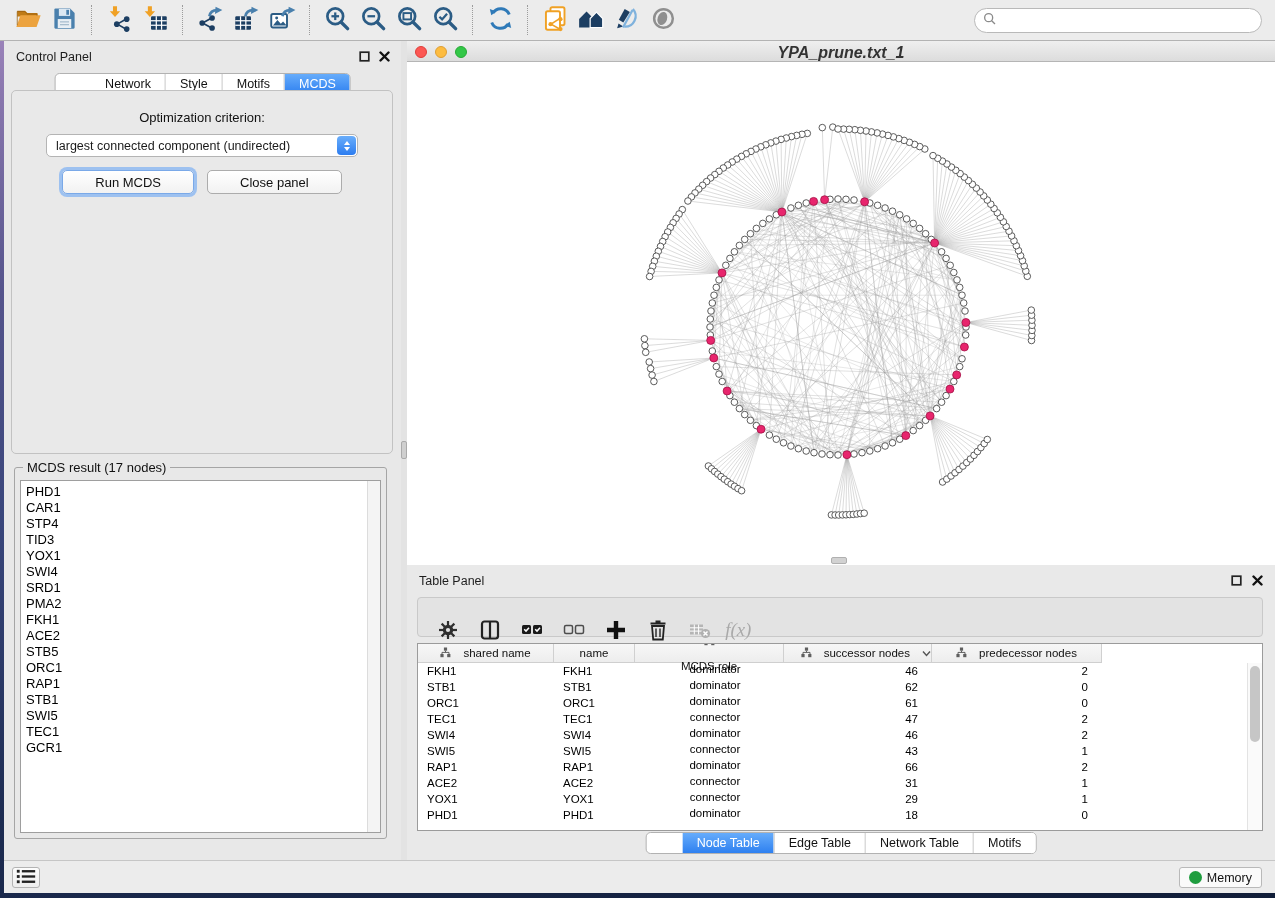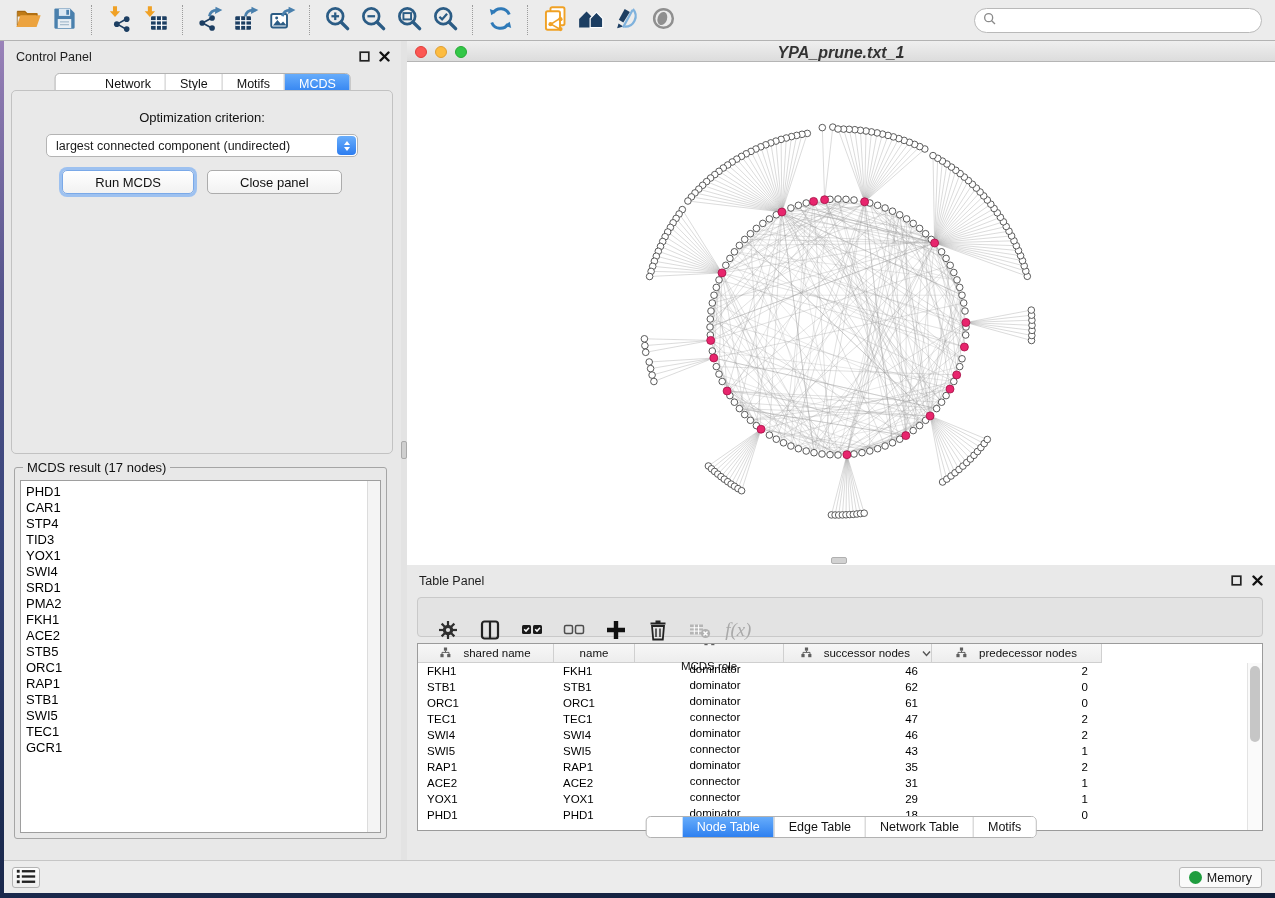--- a/index.html
+++ b/index.html
@@ -82,21 +82,21 @@
   .hcell { display:flex; align-items:center; justify-content:center; gap:12px; font-size:11.5px; color:#111;
            background:linear-gradient(#f7f7f7,#ededed); border-right:1px solid #d0d0d0;
            border-bottom:1px solid #cfcfcf; cursor:pointer; }
   .tbl-row { display:flex; height:16px; }
   .cell { font-size:11.5px; color:#000; display:flex; align-items:center; }
   .col-0 { width:136px; } .col-1 { width:81px; } .col-2 { width:149px;flex-direction:column; } .col-3 { width:148px;justify-content:flex-end; } .col-4 { width:170px; }
   .cell.col-0 { padding-left:9px; } .cell.col-1 { padding-left:9px; } .cell.col-2 { padding-left:11px; }
   .cell.col-3, .cell.col-4 { justify-content:flex-end; padding-right:14px; }
   .tbl-vscroll { position:absolute; right:0; top:19px; bottom:0; width:15px; background:#fafafa; border-left:1px solid #e3e3e3; }
   .tbl-vscroll .thumb { position:absolute; left:2px; right:2px; top:3px; height:76px; background:#c6c6c6; border-radius:6px; }
-  .tp-tabs { position:absolute; top:251px; left:50%; transform:translateX(-50%); }
+  .tp-tabs { position:absolute; top:267px; left:50%; transform:translateX(-50%); }
   
   .status { position:absolute; left:4px; right:0; top:860px; height:33px; background:#ececec; border-top:1px solid #c6c6c6; }
   .status-listbtn { position:absolute; left:8px; top:6px; width:28px; height:21px; border:1px solid #b3b3b3;
                     border-radius:3px; background:linear-gradient(#fdfdfd,#eeeeee); display:flex;
                     align-items:center; justify-content:center; cursor:pointer; }
   .memory-btn { position:absolute; right:13px; top:6px; height:21px; padding:0 9px; display:flex; align-items:center;
                 gap:5px; border:1px solid #b9b9b9; border-radius:3px; background:#fafafa; font-size:12.5px;
                 color:#111; cursor:pointer; font-family:"Liberation Sans",sans-serif; }
   .memory-dot { width:13px; height:13px; border-radius:50%; }
 </style>
@@ -1178,21 +1178,21 @@
           <div class="cell col-0">SWI5</div>
           <div class="cell col-1">SWI5</div>
           <div class="cell col-2">connector</div>
           <div class="cell col-3">43</div>
           <div class="cell col-4">1</div>
         </div>
         <div class="tbl-row">
           <div class="cell col-0">RAP1</div>
           <div class="cell col-1">RAP1</div>
           <div class="cell col-2">dominator</div>
-          <div class="cell col-3">35</div>
+          <div class="cell col-3">66</div>
           <div class="cell col-4">2</div>
         </div>
         <div class="tbl-row">
           <div class="cell col-0">ACE2</div>
           <div class="cell col-1">ACE2</div>
           <div class="cell col-2">connector</div>
           <div class="cell col-3">31</div>
           <div class="cell col-4">1</div>
         </div>
         <div class="tbl-row">

